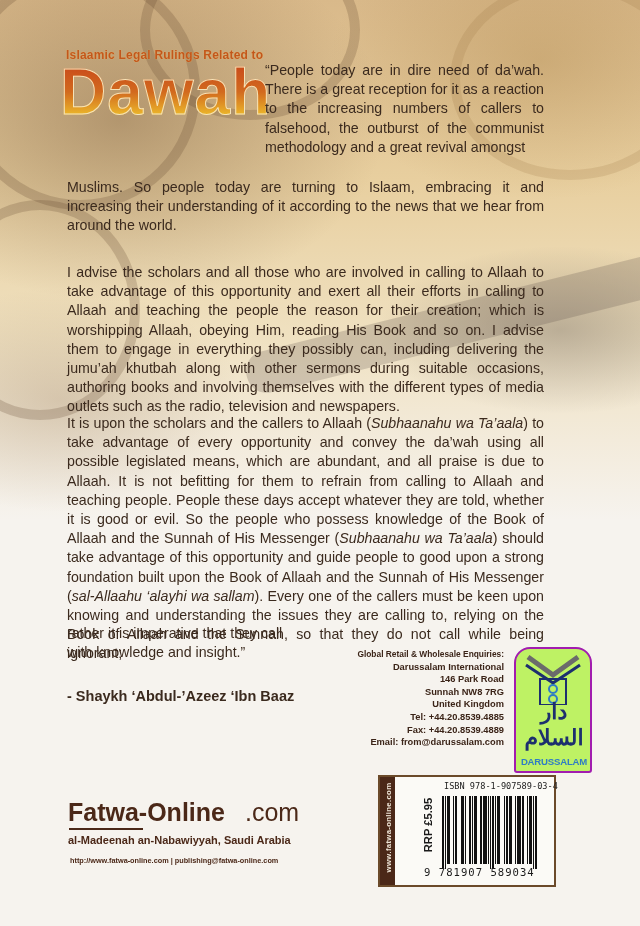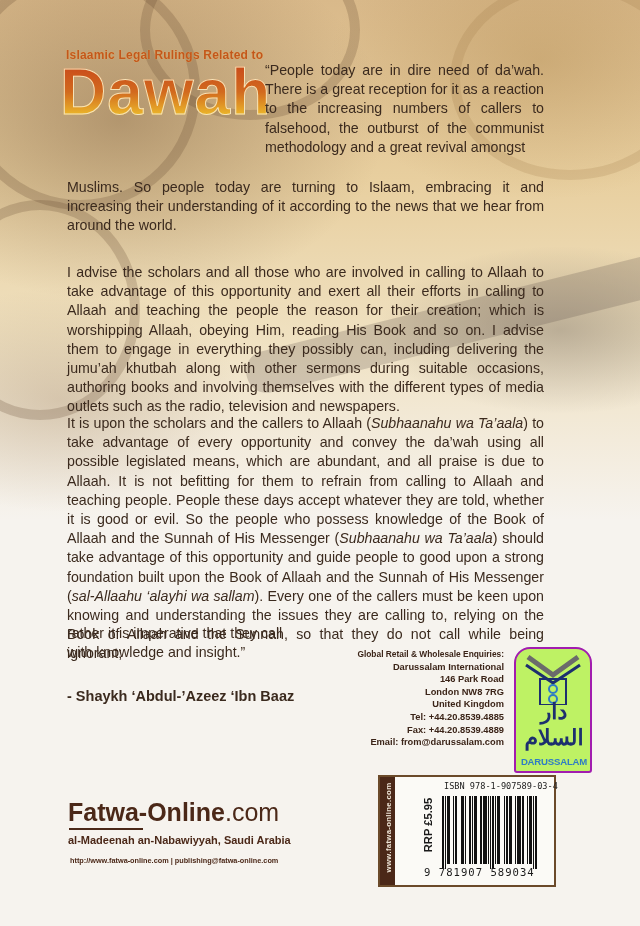--- a/index.html
+++ b/index.html
@@ -40,21 +40,21 @@
   .contact .head { font-size:8.4px; }
 
   .logo { position:absolute; left:514px; top:647px; width:78px; height:126px;
     background:#bef264; border:2px solid #a21caf; border-radius:16px 16px 3px 3px; box-sizing:border-box; overflow:hidden; }
   .logo .ar { position:absolute; left:4px; top:50px; width:68px; text-align:center;
     font-size:22px; font-weight:bold; color:#1d2f6e; }
   .logo .en { position:absolute; left:2px; bottom:4px; width:72px; text-align:center;
     font-size:9.6px; font-weight:bold; color:#2f7cc4; letter-spacing:-0.2px; }
 
   .fo-logo { position:absolute; left:68px; top:798px; font-size:25px; font-weight:bold; color:#4b2818; white-space:nowrap; }
-  .fo-logo .dom { font-weight:normal; }
+  .fo-logo .dom { font-weight:normal;margin-left:20px; }
   .fo-logo .ul { position:absolute; left:1px; top:30px; width:74px; height:2px; background:#4b2818; }
   .fo-loc { position:absolute; left:68px; top:834px; font-size:11px; font-weight:bold; color:#4b2818;text-align:center; }
   .fo-links { position:absolute; left:70px; top:856px; font-size:7.3px; font-weight:bold; color:#4b2818; white-space:nowrap; }
 
   .isbn-box { position:absolute; left:378px; top:775px; width:178px; height:112px;
     background:#fbfaf6; border:2px solid #6b4a2a; box-sizing:border-box; }
   .isbn-strip { position:absolute; left:0; top:0; width:15px; height:108px; background:#4b2818; }
   .isbn-strip span { position:absolute; left:-38px; top:46px; width:92px; transform:rotate(-90deg);
     color:#efe6d8; font-size:7.8px; font-weight:bold; letter-spacing:0.3px; text-align:center; white-space:nowrap; }
   .rrp { position:absolute; left:8px; top:42px; width:80px; transform:rotate(-90deg);
@@ -83,21 +83,21 @@
 <p class="body-text p1b">Muslims. So people today are turning to Islaam, embracing it and increasing their understanding of it according to the news that we hear from around the world.</p>
 <p class="body-text p2">I advise the scholars and all those who are involved in calling to Allaah to take advantage of this opportunity and exert all their efforts in calling to Allaah and teaching the people the reason for their creation; which is worshipping Allaah, obeying Him, reading His Book and so on. I advise them to engage in everything they possibly can, including delivering the jumu’ah khutbah along with other sermons during suitable occasions, authoring books and involving themselves with the different types of media outlets such as the radio, television and newspapers.</p>
 <p class="body-text p3"><span>It is upon the scholars and the callers to Allaah (</span><span class="ital">Subhaanahu wa Ta’aala</span><span>) to take advantage of every opportunity and convey the da’wah using all possible legislated means, which are abundant, and all praise is due to Allaah. It is not befitting for them to refrain from calling to Allaah and teaching people. People these days accept whatever they are told, whether it is good or evil. So the people who possess knowledge of the Book of Allaah and the Sunnah of His Messenger (</span><span class="ital">Subhaanahu wa Ta’aala</span><span>) should take advantage of this opportunity and guide people to good upon a strong foundation built upon the Book of Allaah and the Sunnah of His Messenger (</span><span class="ital">sal-Allaahu ‘alayhi wa sallam</span><span>). Every one of the callers must be keen upon knowing and understanding the issues they are calling to, relying on the Book of Allaah and the Sunnah, so that they do not call while being ignorant;</span></p>
 <p class="body-text p4">rather it is imperative that they call with knowledge and insight.”</p>
 <div class="author">- Shaykh ‘Abdul-’Azeez ‘Ibn Baaz</div>
 
 <div class="contact">
   <div class="head">Global Retail &amp; Wholesale Enquiries:</div>
   <div>Darussalam International</div>
   <div>146 Park Road</div>
-  <div>London NW8 7RG</div>
+  <div>Sunnah NW8 7RG</div>
   <div>United Kingdom</div>
   <div>Tel: +44.20.8539.4885</div>
   <div>Fax: +44.20.8539.4889</div>
   <div>Email: from@darussalam.com</div>
 </div>
 
 <div class="logo">
   <svg width="74" height="56" viewBox="0 0 74 56" style="position:absolute;left:0;top:0;">
     <path d="M12 8 L37 26 L62 8" stroke="#6b6b6b" stroke-width="5" fill="none"></path>
     <path d="M10 16 L37 34 L64 16" stroke="#1d2f6e" stroke-width="3" fill="none"></path>

